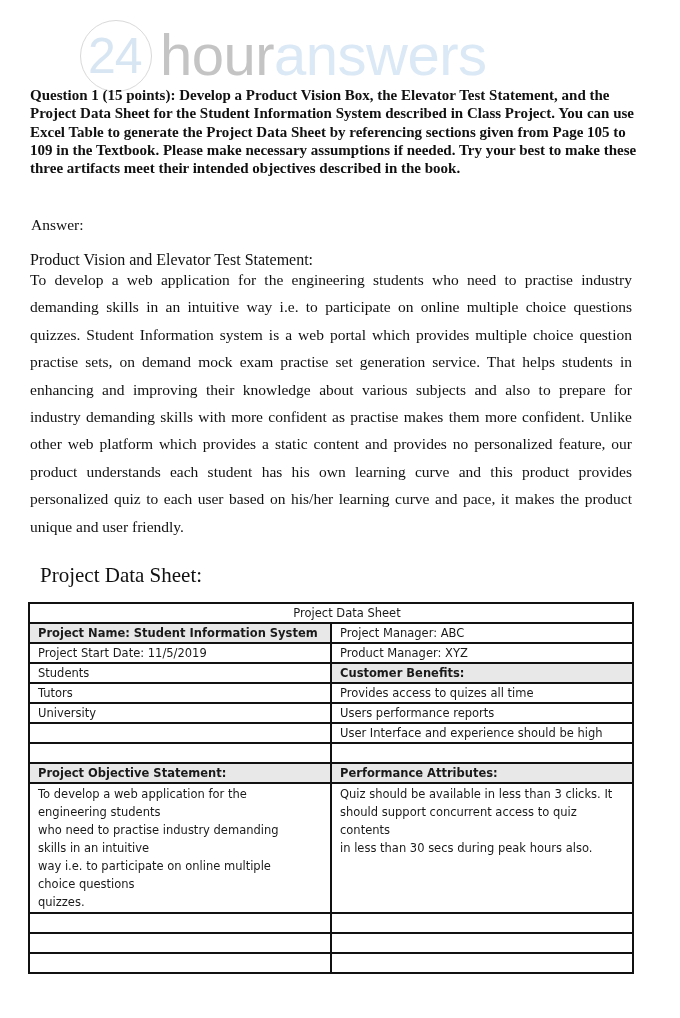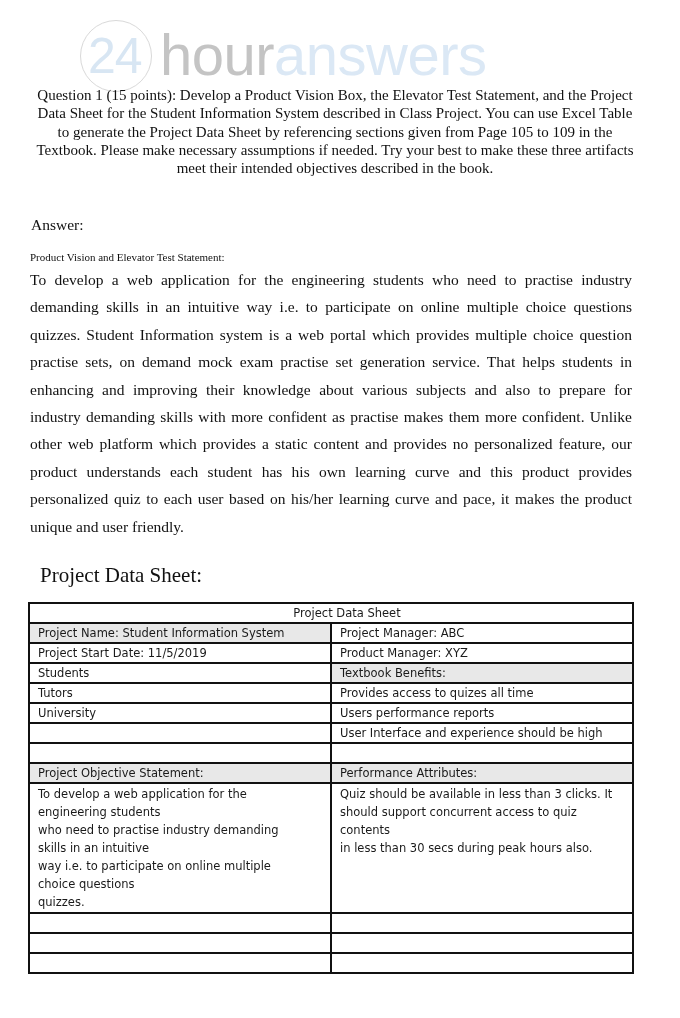--- a/index.html
+++ b/index.html
@@ -4,30 +4,30 @@
 <style>
   html, body { margin: 0; padding: 0; background: #ffffff; }
   body { width: 680px; height: 1018px; position: relative; overflow: hidden; font-family: "Liberation Serif", serif; color: #111; }
   .logo { position: absolute; top: 18px; left: 78px; height: 70px; width: 480px; }
   .logo-circle { position: absolute; left: 2px; top: 2px; width: 72px; height: 72px; border: 1.5px solid #d9d9d9; border-radius: 50%; box-sizing: border-box; }
   .logo-24 { position: absolute; left: 10px; top: 8px; font-family: "Liberation Sans", sans-serif; font-size: 50px; color: #d8e6f3; letter-spacing: -1px; line-height: 60px; }
   .logo-word { position: absolute; left: 82px; top: 6px; font-family: "Liberation Sans", sans-serif; font-size: 58px; line-height: 62px; letter-spacing: -0.5px; white-space: nowrap; }
   .logo-hour { color: #c4c4c4; }
   .logo-answers { color: #dbe8f5; }
 
-  .question { position: absolute; left: 30px; top: 86px; width: 610px; font-weight: normal; font-size: 15px; line-height: 18.3px; text-align: center; }
+  .question { position: absolute; left: 30px; top: 86px; width: 610px; font-weight: bold; font-size: 15px; line-height: 18.3px; }
   .answer-label { position: absolute; left: 31px; top: 216px; font-size: 15.5px; }
-  .pv-title { position: absolute; left: 30px; top: 251px; font-size: 11px; }
+  .pv-title { position: absolute; left: 30px; top: 251px; font-size: 16px; }
   .pv-body { position: absolute; left: 30px; top: 266px; width: 602px; font-size: 15.5px; line-height: 27.4px; text-align: justify; }
   .pds-label { position: absolute; left: 40px; top: 563px; font-size: 21px; }
 
   .sheet { position: absolute; left: 28px; top: 602px; width: 606px; border-collapse: collapse; font-family: "DejaVu Sans", sans-serif; font-size: 11.5px; color: #1a1a1a; table-layout: fixed; }
   .sheet td { border: 2px solid #111; padding: 0 8px; vertical-align: top; line-height: 18px; }
   .sheet td.l { width: 272px; }
-  .sheet td.shade { background: #e8e8e8; }
+  .sheet td.shade { background: #e8e8e8; font-weight: bold; }
   .sheet td.title { text-align: center; height: 17px; padding-left: 40px; }
   .sheet tr.r td { height: 18px; }
   .sheet td.multi { padding-top: 1px; padding-bottom: 1px; }
   .sheet td.multi div { line-height: 18px; }
 </style>
 </head>
 <body>
 
 <div class="logo">
   <div class="logo-circle"></div>
@@ -50,21 +50,21 @@
   <tr class="r">
     <td class="l shade">Project Name: Student Information System</td>
     <td>Project Manager:  ABC</td>
   </tr>
   <tr class="r">
     <td class="l">Project Start Date: 11/5/2019</td>
     <td>Product Manager: XYZ</td>
   </tr>
   <tr class="r">
     <td class="l">Students</td>
-    <td class="shade">Textbook Benefits:</td>
+    <td class="shade">Customer Benefits:</td>
   </tr>
   <tr class="r">
     <td class="l">Tutors</td>
     <td>Provides access to quizes all time</td>
   </tr>
   <tr class="r">
     <td class="l">University</td>
     <td>Users performance reports</td>
   </tr>
   <tr class="r">

